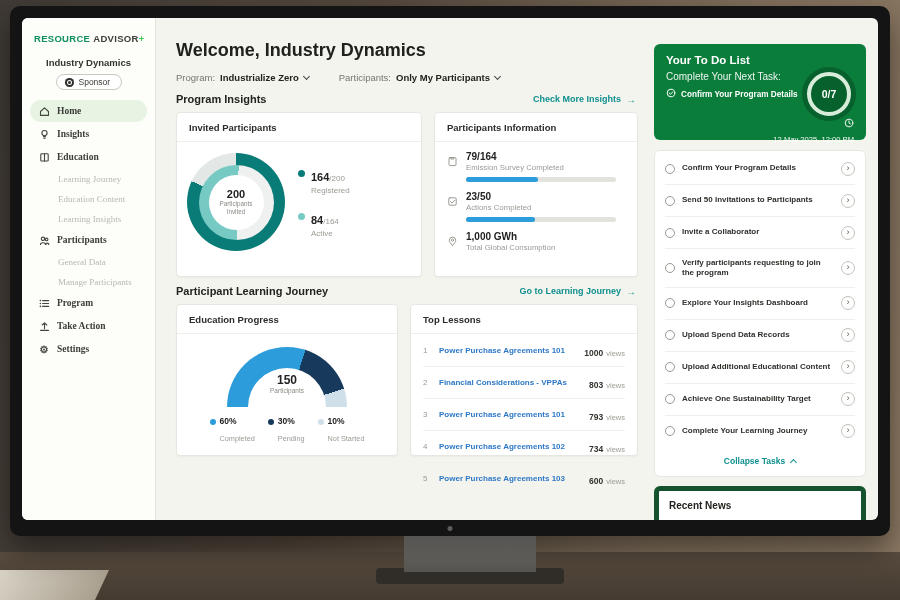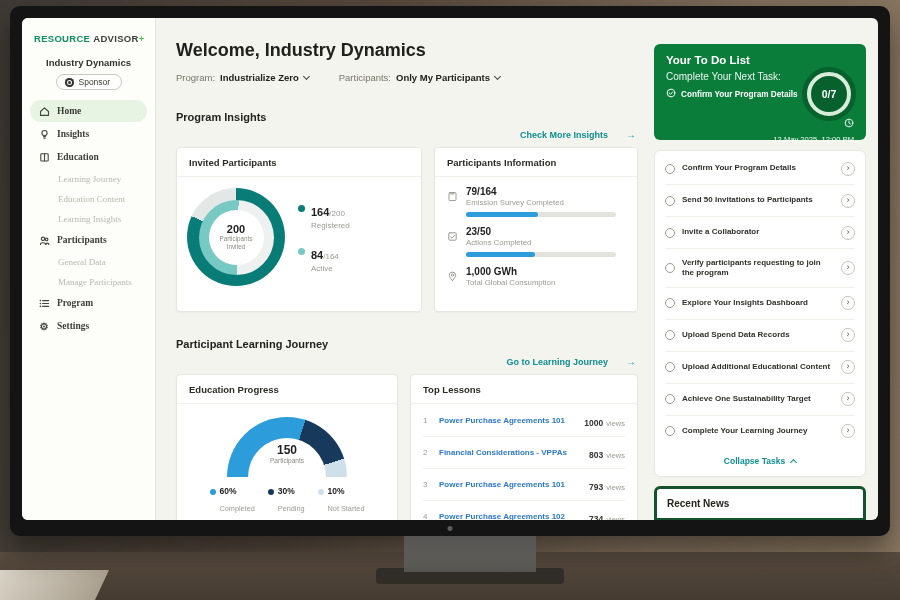--- a/index.html
+++ b/index.html
@@ -38,21 +38,21 @@
   
   .main{flex:1;min-width:0;padding:14px 12px 0 20px;}
   .page-title{font-size:18px;font-weight:bold;color:#20201c;margin:8px 0 11px;}
   .filters{display:flex;gap:30px;align-items:center;margin-bottom:10px;}
   .filter{font-size:9.5px;color:#76766f;display:flex;align-items:center;gap:5px;cursor:pointer;}
   .f-value{color:#22221e;font-weight:bold;}
   .chev{width:5px;height:5px;border-right:1.5px solid #444;border-bottom:1.5px solid #444;display:inline-block;transform:rotate(45deg);margin-top:-3px;}
   .chev.up{border-color:#0f8f8f;transform:rotate(-135deg);margin-top:3px;}
   .section-head{display:flex;justify-content:space-between;align-items:center;margin:8px 2px 7px 0;}
   .sec-title{font-size:11px;font-weight:bold;color:#23231f;}
-  .sec-link{font-size:9px;font-weight:bold;color:#0f8f8f;display:flex;gap:18px;align-items:center;cursor:pointer;text-decoration:none;margin-top:36px;}
+  .sec-link{font-size:9px;font-weight:bold;color:#0f8f8f;display:flex;gap:5px;align-items:center;cursor:pointer;text-decoration:none;}
   .arrow{font-size:10px;}
   .cards-row{display:flex;gap:12px;}
   .card{background:#fff;border:1px solid #e7e7e1;border-radius:4px;box-shadow:0 1px 2px rgba(0,0,0,.04);}
   .card-title{font-size:9.5px;font-weight:bold;color:#2c2c28;padding:9px 12px 8px;border-bottom:1px solid #efefe9;}
 
   
   .card-invited{width:246px;height:165px;}
   .donut-wrap{display:flex;align-items:center;gap:13px;padding:11px 8px 0 10px;}
   .donut{width:98px;height:98px;border-radius:50%;display:grid;place-items:center;}
   .donut-mid{width:75px;height:75px;border-radius:50%;display:grid;place-items:center;}
@@ -112,21 +112,21 @@
   .w-ic svg{width:10px;height:10px;stroke:#fff;fill:none;stroke-width:1.1;stroke-linecap:round;stroke-linejoin:round;}
   .ring{position:absolute;right:10px;top:23px;width:54px;height:54px;border-radius:50%;background:#07612c;display:grid;place-items:center;}
   .ring-inner{width:44px;height:44px;border-radius:50%;border:4px solid #d7ecd9;display:grid;place-items:center;font-size:10.5px;font-weight:bold;color:#fff;}
 
   .tasks-card{background:#fff;border:1px solid #e7e7e1;border-radius:6px;margin-top:10px;padding:2px 10px;}
   .task-row{display:flex;align-items:center;gap:7px;padding:8.5px 0;border-bottom:1px solid #f0f0ea;cursor:pointer;}
   .task-check{width:10px;height:10px;border:1px solid #9a9a94;border-radius:50%;flex:0 0 10px;}
   .task-label{font-size:8px;color:#2f2f2b;font-weight:bold;line-height:1.3;flex:1;}
   .task-go{width:14px;height:14px;border:1px solid #c2c2bc;border-radius:50%;display:grid;place-items:center;font-size:9px;color:#55554f;flex:0 0 14px;line-height:1;padding-bottom:1px;}
   .collapse-row{display:flex;justify-content:center;align-items:center;gap:6px;padding:9px 0 8px;color:#0f8f8f;font-weight:bold;font-size:8.5px;cursor:pointer;}
-  .news-card{background:#fff;border:3px solid #14532d;border-radius:6px 6px 0 0;margin-top:9px;padding:9px 10px;height:64px;}
+  .news-card{background:#fff;border:5px solid #14532d;border-radius:6px 6px 0 0;margin-top:9px;padding:9px 10px;height:64px;}
   .news-title{font-size:10px;font-weight:bold;color:#23231f;}
 </style>
 </head>
 <body>
 
 <div class="bg"></div>
 <div class="bg-glow"></div>
 <div class="desk"></div>
 <div class="desk-edge"></div>
 <div class="stand-base"></div>
@@ -198,20 +198,28 @@
           <span>Manage Participants</span>
         </div>
         <div class="nav-item">
           <span class="nav-icon">
               <svg viewBox="0 0 11 11">
                 <path d="M3.6 2.6 h6 M3.6 5.5 h6 M3.6 8.4 h6"></path>
                 <path d="M1.4 2.6 h0.01 M1.4 5.5 h0.01 M1.4 8.4 h0.01" stroke-width="1.6"></path>
               </svg>
             </span>
           <span>Program</span>
+        </div>
+        <div class="nav-item">
+          <span class="nav-icon">
+              <svg viewBox="0 0 11 11">
+                <path d="M5.5 7.6 V1.8 M3.2 4 L5.5 1.8 L7.8 4 M1.6 9.4 h7.8"></path>
+              </svg>
+            </span>
+          <span>Take Action</span>
         </div>
         <div class="nav-item">
           <span class="glyph-icon">⚙</span>
           <span>Settings</span>
         </div>
       </nav>
     </aside>
 
     <main class="main">
       <h1 class="page-title">Welcome, Industry Dynamics</h1>

